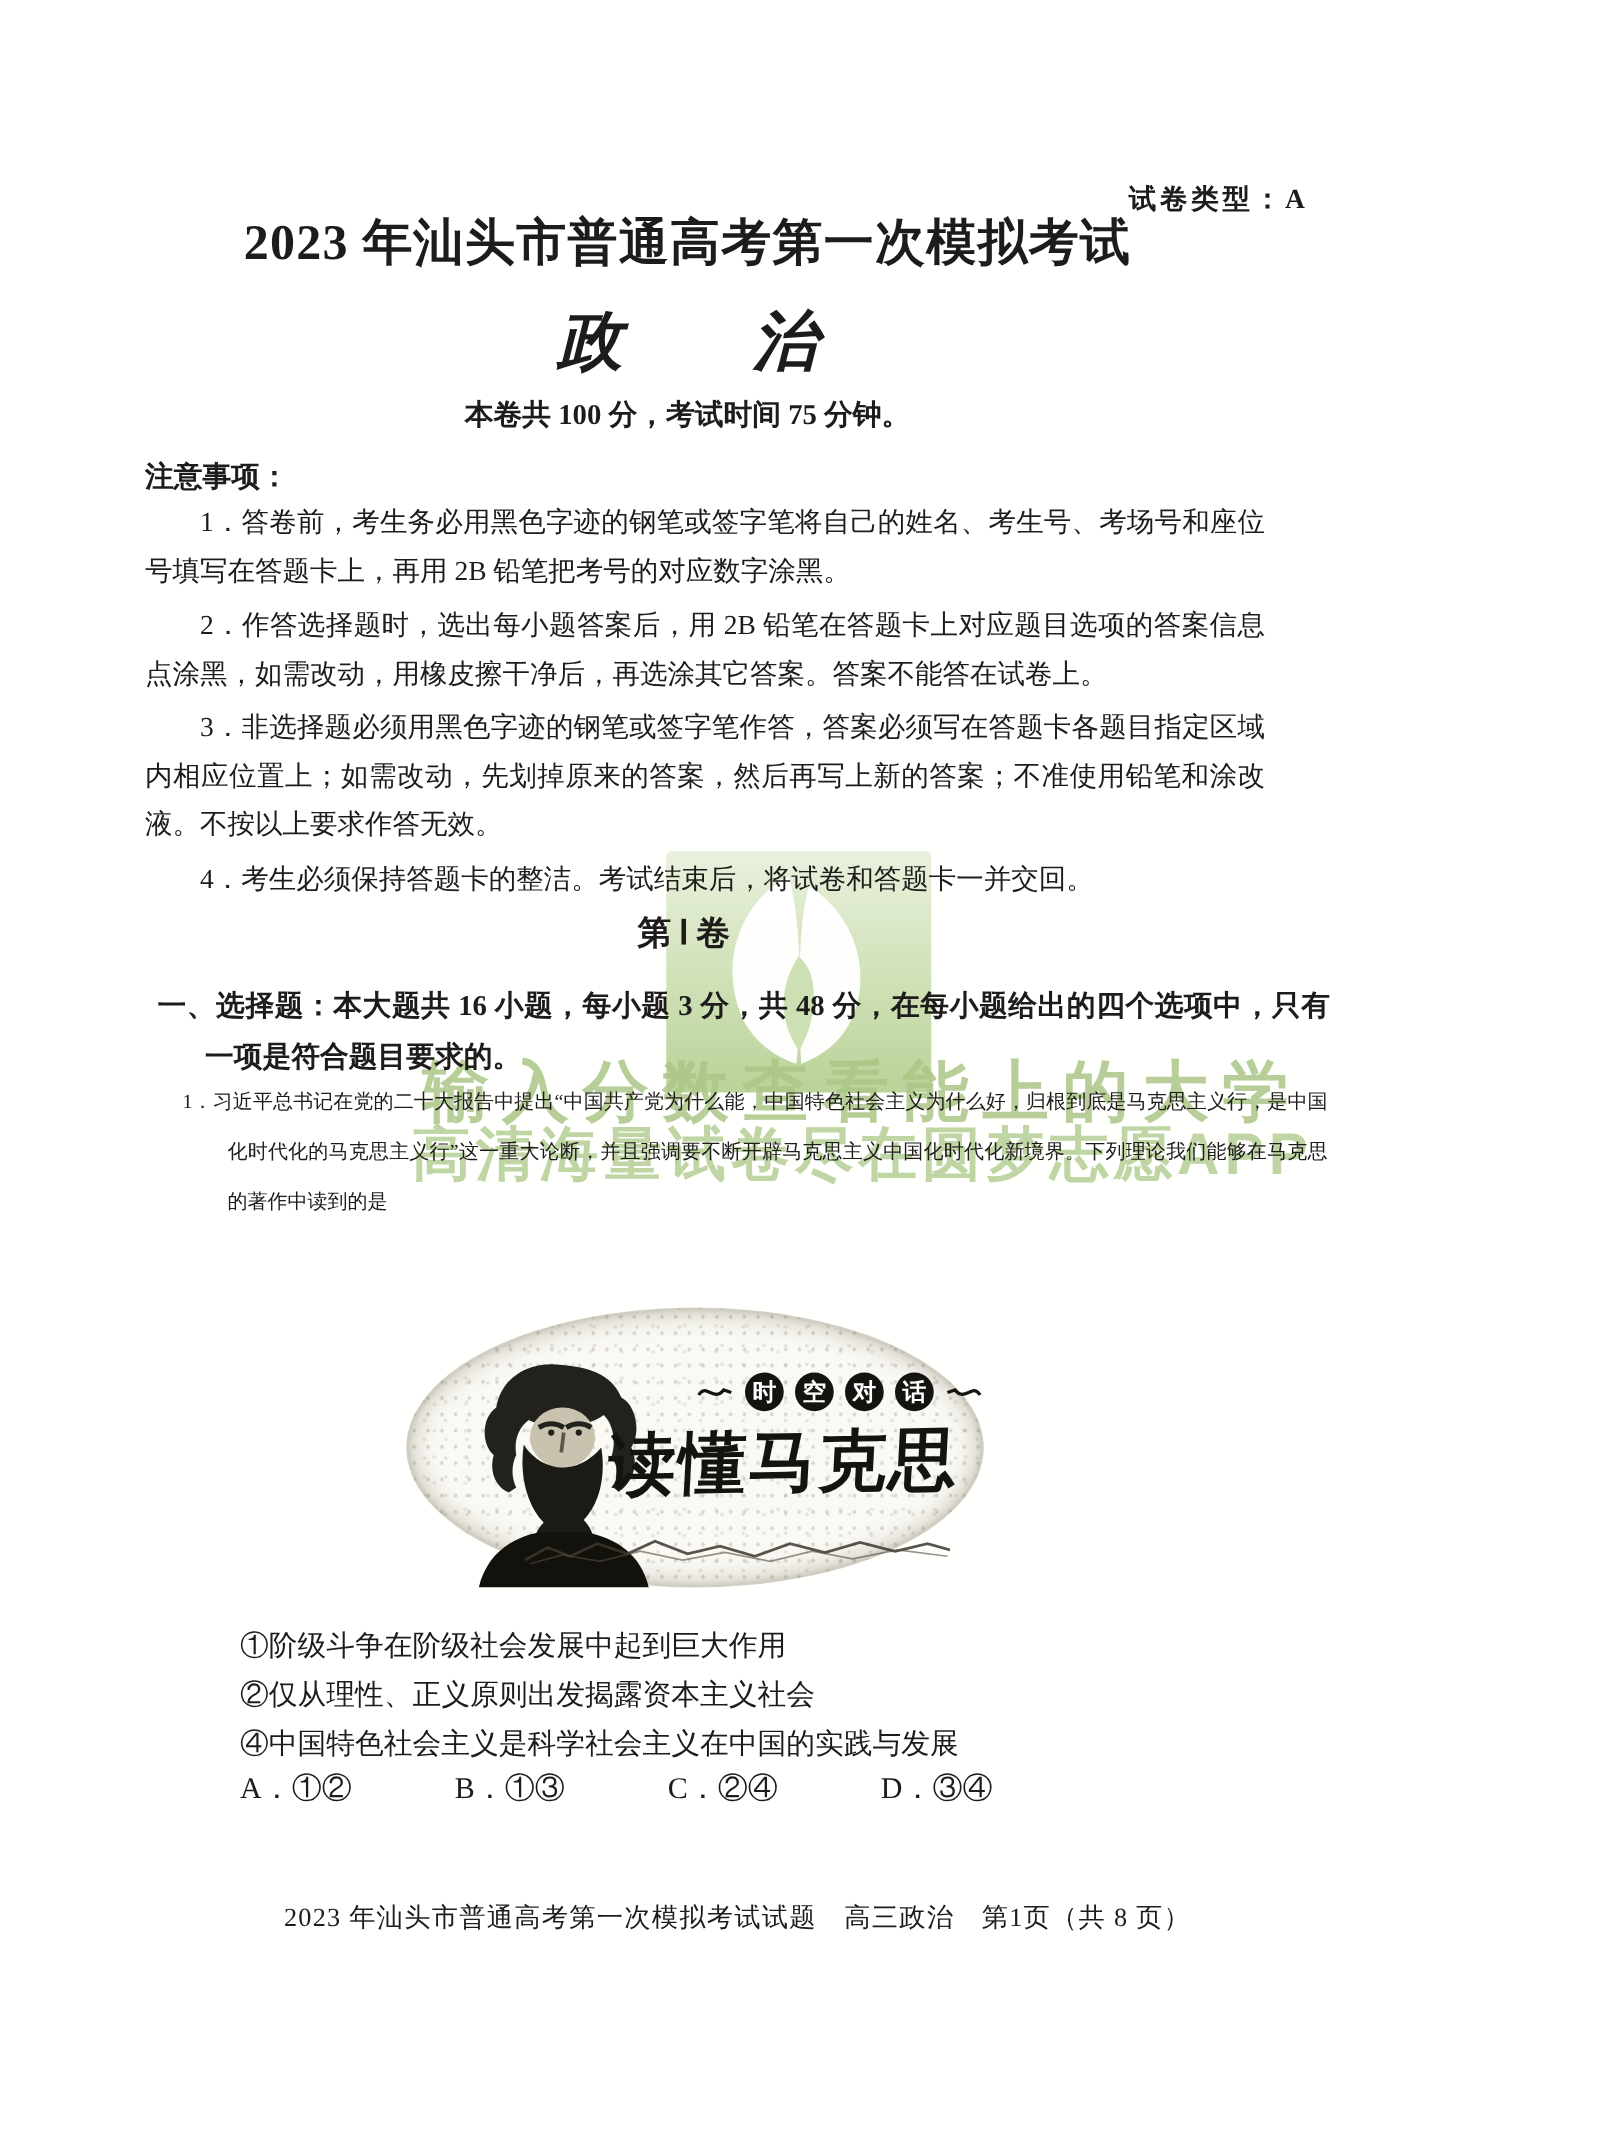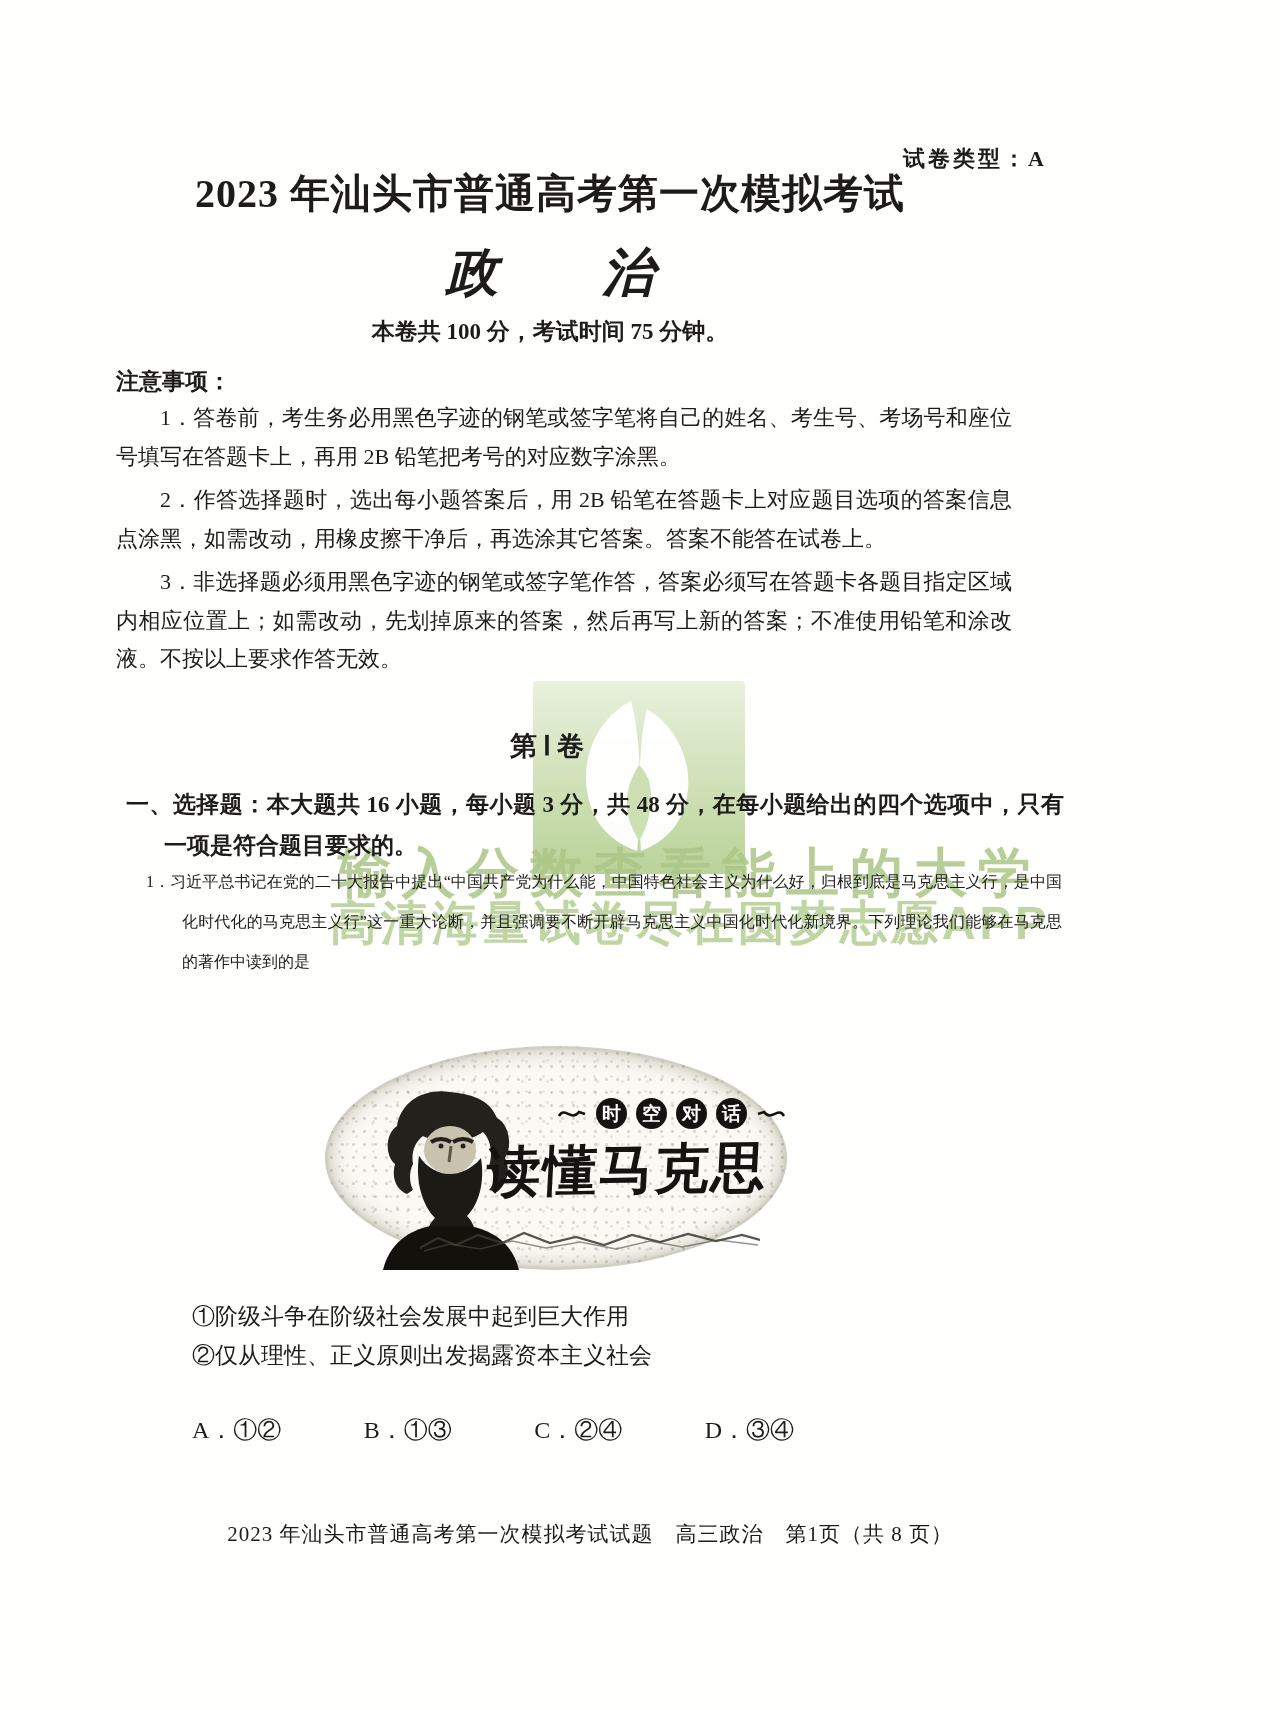--- a/index.html
+++ b/index.html
@@ -84,20 +84,21 @@
   <div class="abs z-text paper-type">试卷类型：A</div>
   <div class="abs z-text title">2023 年汕头市普通高考第一次模拟考试</div>
   <div class="abs z-text subject">政　　治</div>
   <div class="abs z-text exam-info">本卷共 100 分，考试时间 75 分钟。</div>
 
   <div class="abs z-text notice-heading">注意事项：</div>
   <div class="abs z-text notice">
     <p>1．答卷前，考生务必用黑色字迹的钢笔或签字笔将自己的姓名、考生号、考场号和座位号填写在答题卡上，再用 2B 铅笔把考号的对应数字涂黑。</p>
     <p>2．作答选择题时，选出每小题答案后，用 2B 铅笔在答题卡上对应题目选项的答案信息点涂黑，如需改动，用橡皮擦干净后，再选涂其它答案。答案不能答在试卷上。</p>
     <p>3．非选择题必须用黑色字迹的钢笔或签字笔作答，答案必须写在答题卡各题目指定区域内相应位置上；如需改动，先划掉原来的答案，然后再写上新的答案；不准使用铅笔和涂改液。不按以上要求作答无效。</p>
+    <p>4．考生必须保持答题卡的整洁。考试结束后，将试卷和答题卡一并交回。</p>
   </div>
 
   <div class="abs z-text section-title">第Ⅰ卷</div>
   <p class="abs z-text mc-intro">一、选择题：本大题共 16 小题，每小题 3 分，共 48 分，在每小题给出的四个选项中，只有一项是符合题目要求的。</p>
 
   <p class="abs z-text q1"><span>1．</span><span>习近平总书记在党的二十大报告中提出“中国共产党为什么能，中国特色社会主义为什么好，归根到底是马克思主义行，是中国化时代化的马克思主义行”这一重大论断，并且强调要不断开辟马克思主义中国化时代化新境界。下列理论我们能够在马克思的著作中读到的是</span></p>
 
   <div class="abs z-text figure">
     <div class="fig-ellipse"></div>
     <svg class="portrait" viewBox="0 0 150 184">
@@ -126,20 +127,21 @@
     <div class="fig-caption">读懂马克思</div>
     <svg class="ridge" width="340" height="26" viewBox="0 0 340 26">
       <path d="M0,20 L18,10 L36,17 L58,7 L82,15 L104,5 L130,15 L156,9 L184,17 L212,7 L240,14 L268,6 L296,13 L322,7 L340,12" stroke="#3a372e" stroke-width="2.2" fill="none" opacity="0.85"></path>
       <path d="M4,23 L30,16 L60,21 L92,13 L126,20 L160,14 L196,21 L230,13 L262,19 L298,12 L338,17" stroke="#514c3e" stroke-width="1.4" fill="none" opacity="0.6"></path>
     </svg>
   </div>
 
   <div class="abs z-text statements">
     <p>①阶级斗争在阶级社会发展中起到巨大作用</p>
     <p>②仅从理性、正义原则出发揭露资本主义社会</p>
+    <p>④中国特色社会主义是科学社会主义在中国的实践与发展</p>
   </div>
 
   <div class="abs z-text options-row">
     <span>A．①②</span>
     <span>B．①③</span>
     <span>C．②④</span>
     <span>D．③④</span>
   </div>
 
   <div class="abs z-text footer">2023 年汕头市普通高考第一次模拟考试试题　高三政治　第1页（共 8 页）</div>

